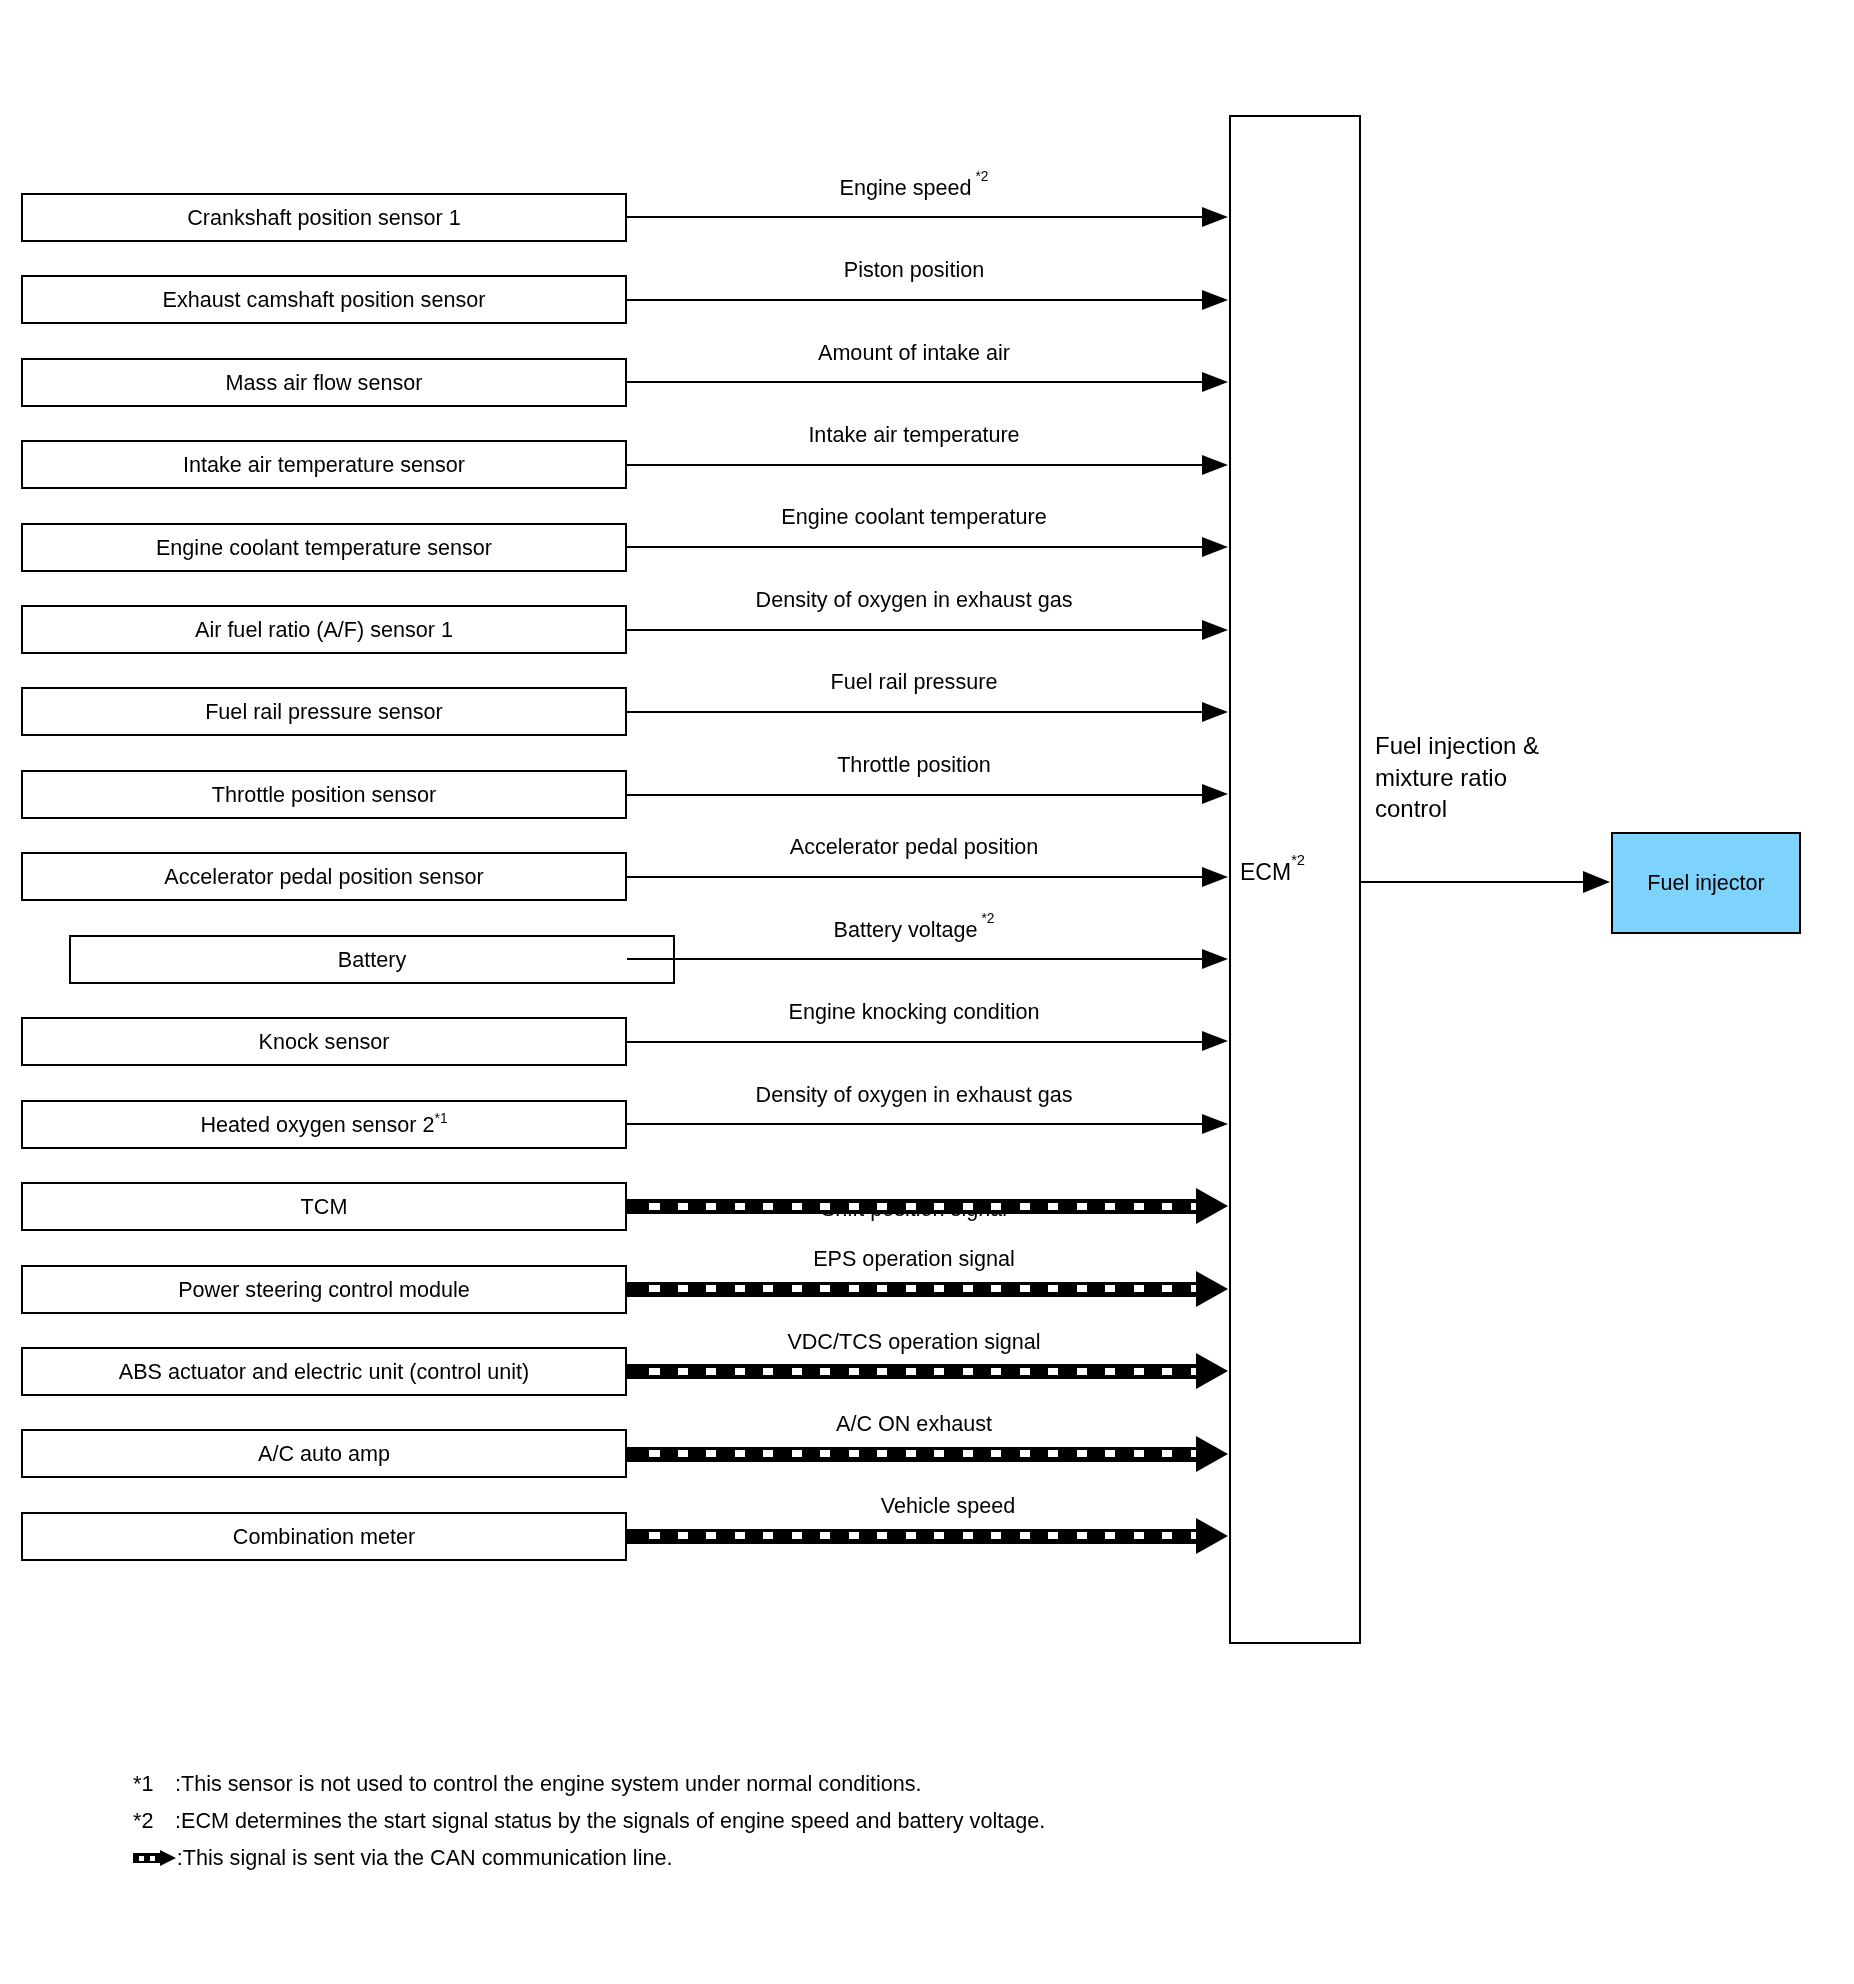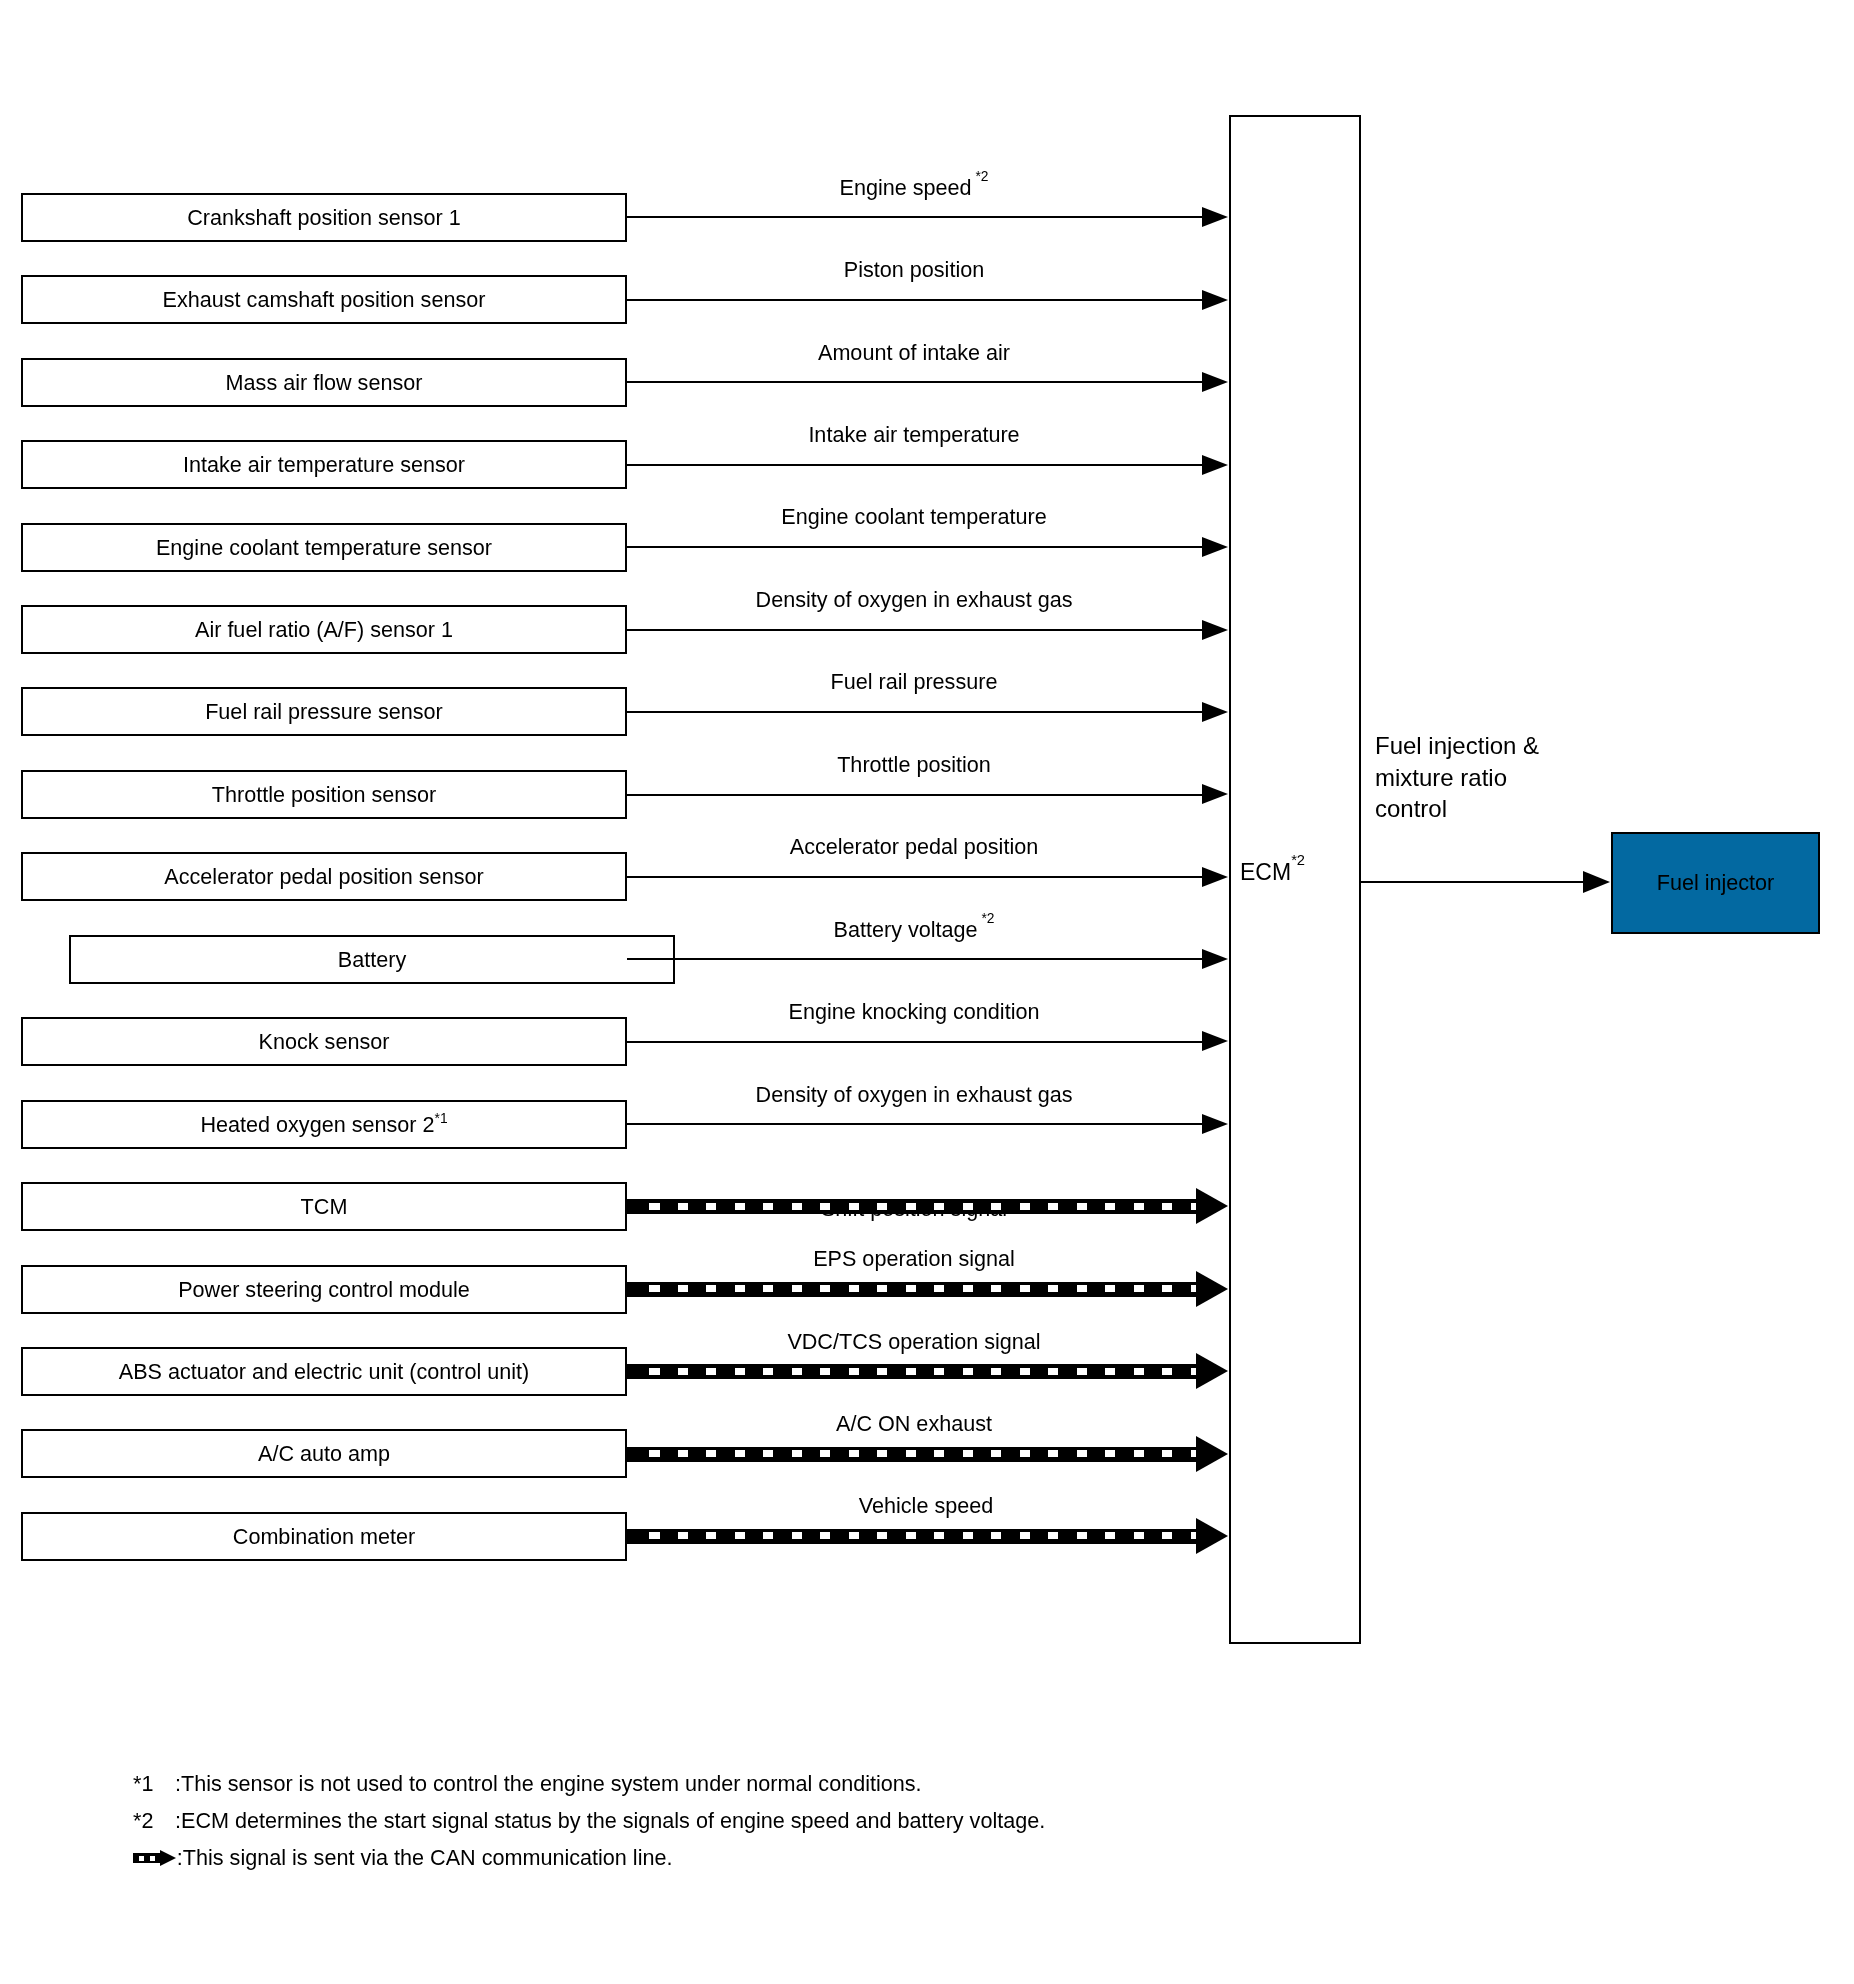--- a/index.html
+++ b/index.html
@@ -60,25 +60,25 @@
     vertical-align:super;
     line-height:0;
     position:relative;
     top:-6px;
   }
   
   #injector-box{
     position:absolute;
     left:1611px;
     top:832px;
-    width:209px;
+    width:190px;
     height:102px;
     box-sizing:border-box;
     border:2.3px solid #000000;
-    background:#0369a1;
+    background:#7dd3fc;
     display:flex;
     align-items:center;
     justify-content:center;
     font-size:21.6px;
     white-space:nowrap;
   }
   
   #out-arrow-line{
     position:absolute;
     left:1361px;
@@ -318,21 +318,21 @@
       <div class="src-box" style="top: 1429px;">
         <span>A/C auto amp</span>
       </div>
       <div class="sig-label" style="left: 914px; top: 1411px;"><span>A/C ON exhaust</span></div>
       <div class="can-bar" style="top: 1447px; width: 572px;"></div>
       <div class="can-dashes" style="left: 631px; top: 1450px; width: 567px;"></div>
       <div class="can-head" style="left: 1196px; top: 1436px;"></div>
       <div class="src-box" style="top: 1512px;">
         <span>Combination meter</span>
       </div>
-      <div class="sig-label" style="left: 926px; top: 1493px;"><span>Vehicle speed</span></div>
+      <div class="sig-label" style="left: 948px; top: 1493px;"><span>Vehicle speed</span></div>
       <div class="can-bar" style="top: 1529px; width: 572px;"></div>
       <div class="can-dashes" style="left: 631px; top: 1532px; width: 567px;"></div>
       <div class="can-head" style="left: 1196px; top: 1518px;"></div>
     </div>
 
   <div id="ecm-box"></div>
   <div id="ecm-label">
     <span>ECM</span><span class="sup">*2</span>
   </div>
 

